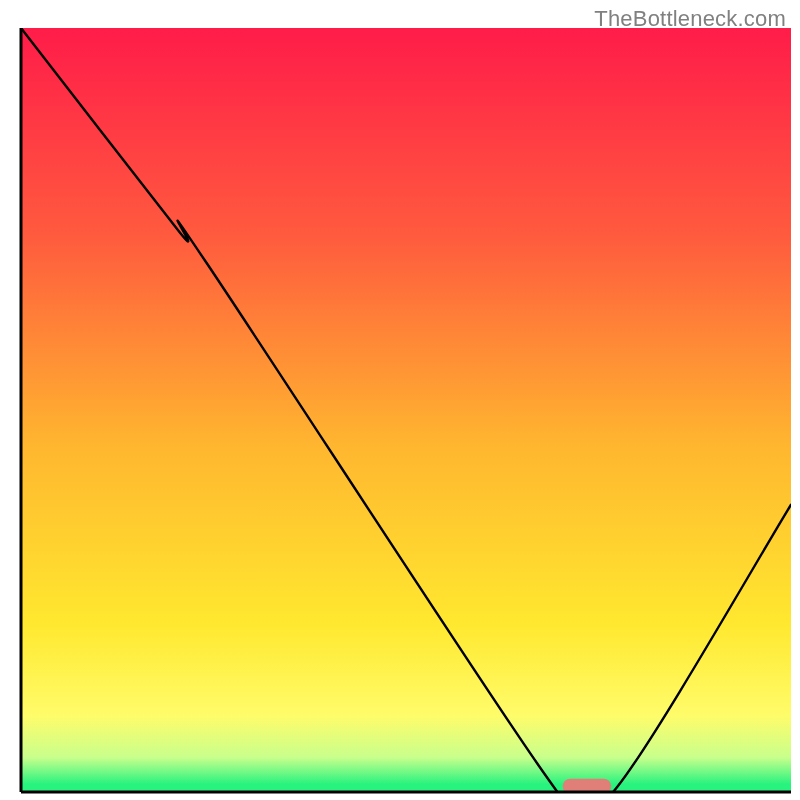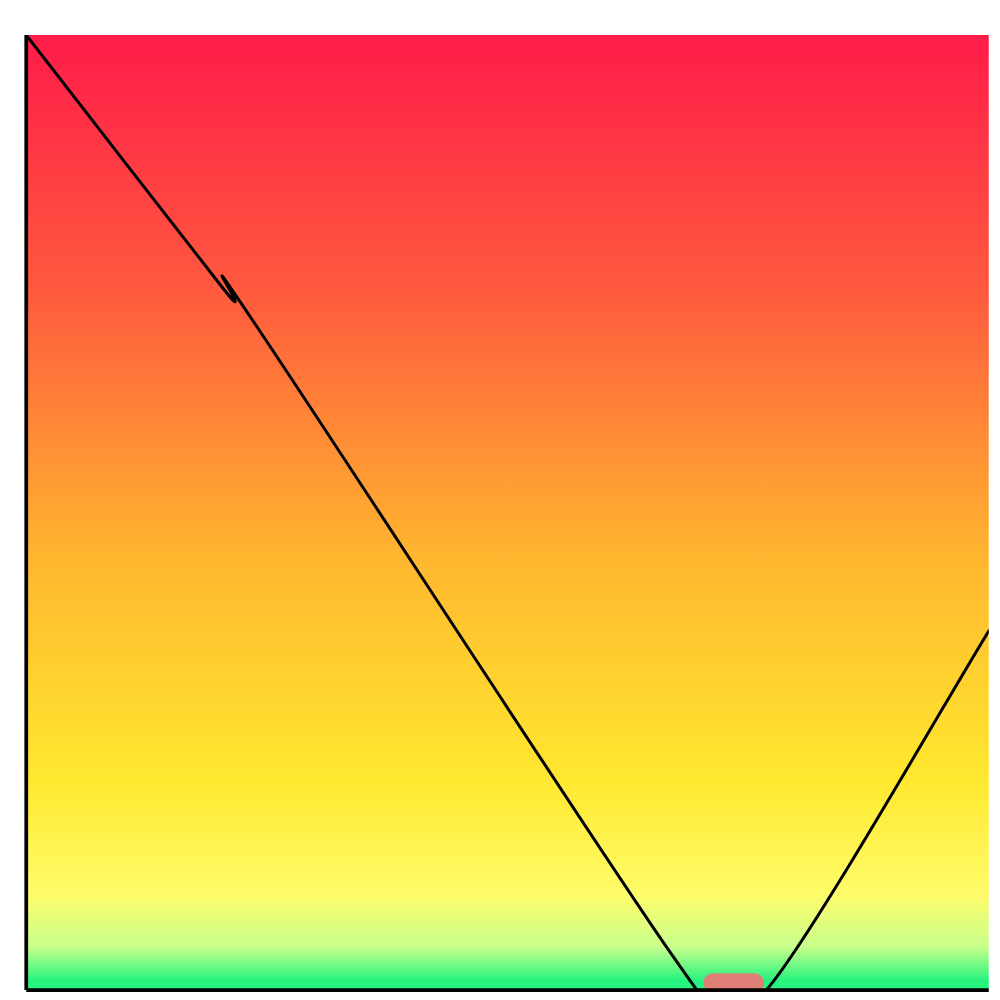--- a/index.html
+++ b/index.html
@@ -26,20 +26,21 @@
     z-index: 5;
   }
   svg {
     display: block;
   }
 </style>
 </head>
 <body>
 
 <div class="chart-container">
+  <div class="watermark">TheBottleneck.com</div>
   <svg id="chart-svg" width="800" height="800" viewBox="0 0 800 800">
     <defs>
       <linearGradient id="bg-grad" x1="0" y1="0" x2="0" y2="1">
           <stop offset="0%" stop-color="#ff1c49"></stop>
           <stop offset="27%" stop-color="#ff5a3e"></stop>
           <stop offset="55.00000000000001%" stop-color="#ffb72f"></stop>
           <stop offset="78%" stop-color="#ffe82f"></stop>
           <stop offset="90%" stop-color="#fffc6a"></stop>
           <stop offset="95.5%" stop-color="#c8ff8c"></stop>
           <stop offset="99%" stop-color="#27f37e"></stop>

